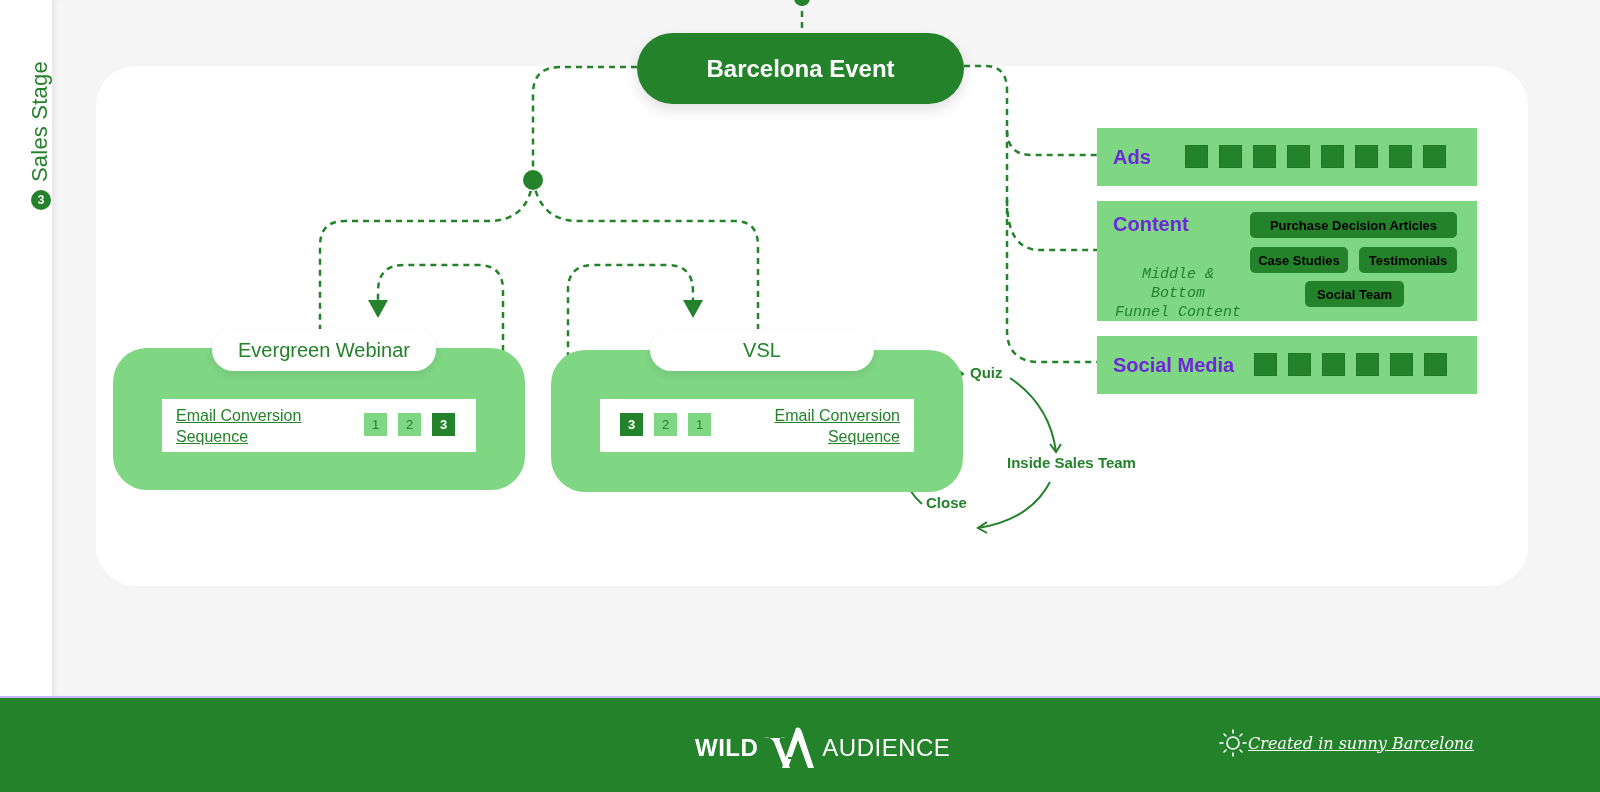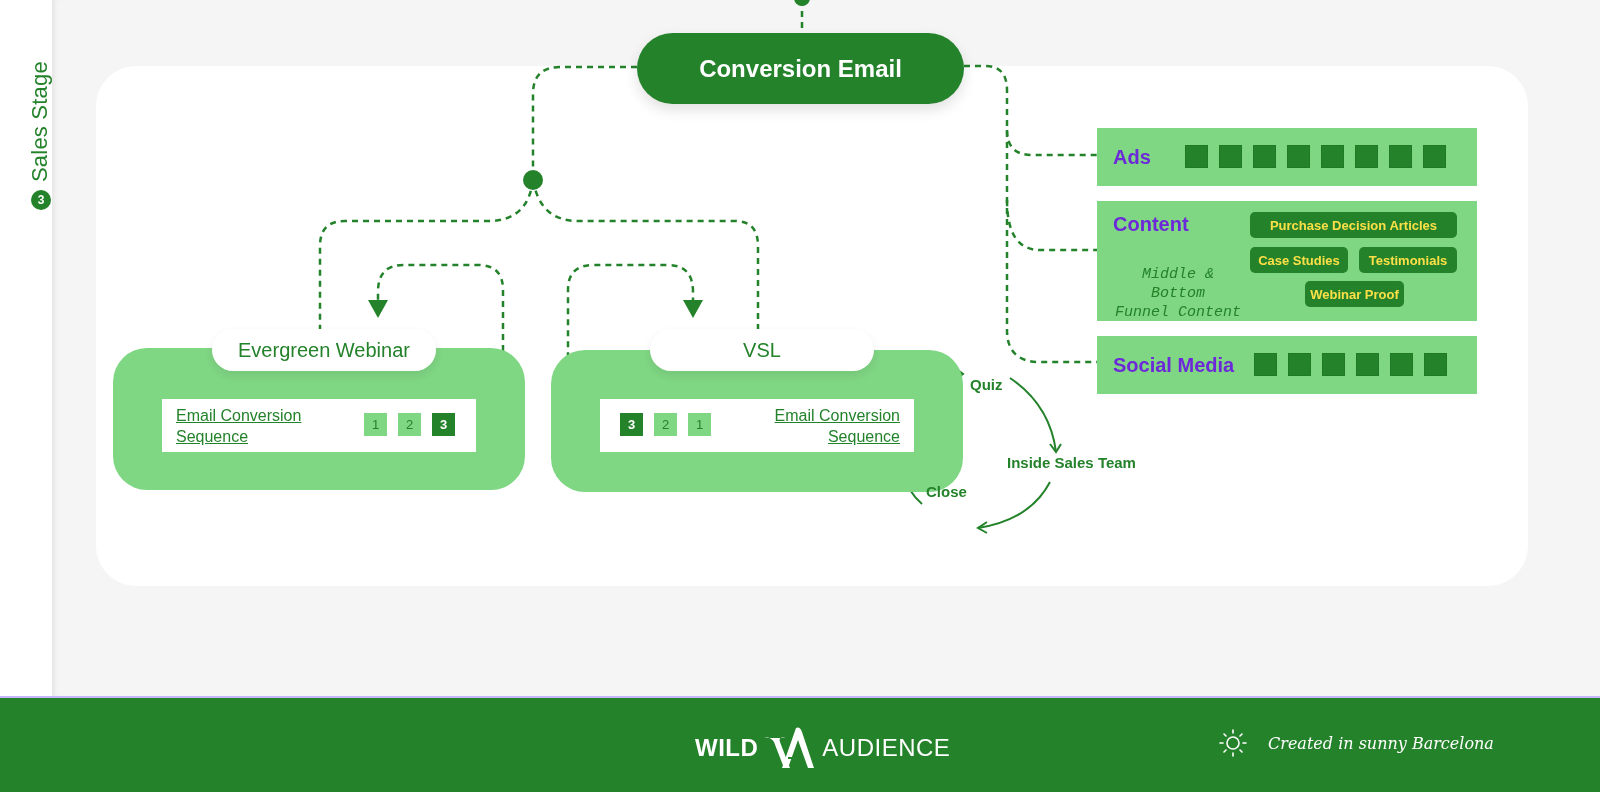--- a/index.html
+++ b/index.html
@@ -25,29 +25,29 @@
   .seq { position: absolute; top: 14px; display: flex; gap: 11px; }
   .seq span { width: 23px; height: 23px; display: flex; align-items: center; justify-content: center; font-size: 13px; background: #7fd683; color: #23822a; }
   .seq span.active { background: #23822a; color: #fff; font-weight: bold; }
 
   .flow-label { position: absolute; color: #23822a; font-size: 15px; font-weight: bold; white-space: nowrap; }
 
   .channel { position: absolute; left: 1097px; width: 380px; background: #7fd683; }
   .channel-label { position: absolute; left: 16px; color: #6d28d9; font-size: 20px; font-weight: bold; }
   .squares { position: absolute; display: flex; gap: 11px; }
   .squares span { width: 23px; height: 23px; background: #23822a; border: 1px solid #1f7a25; }
-  .chip { position: absolute; background: #23822a; color: #fde047; font-size: 13px; font-weight: bold; border-radius: 5px; height: 26px; display: flex; align-items: center; justify-content: center; }
+  .chip { position: absolute; background: #23822a; color: #000000; font-size: 13px; font-weight: bold; border-radius: 5px; height: 26px; display: flex; align-items: center; justify-content: center; }
   .handwrite { position: absolute; left: 1113px; top: 265px; color: #23822a; font-family: Liberation Mono, monospace; font-style: italic; font-size: 15px; line-height: 19px; text-align: center; width: 130px; }
 
   .footer { position: absolute; left: 0; top: 696px; width: 1600px; height: 120px; background: #24822a; border-top: 2px solid #c4b5fd; }
   .logo { position: absolute; left: 695px; top: 26px; display: flex; align-items: center; color: #fff; }
   .logo-wild { font-size: 24px; font-weight: bold; letter-spacing: 0.5px; }
   .logo-mark { width: 60px; height: 48px; margin: 0 2px; }
   .logo-aud { font-size: 24px; letter-spacing: 0.5px; font-weight: normal; }
-  .created { position: absolute; left: 1218px; top: 30px; display: flex; align-items: center; gap: 20px; color: #fff; }
+  .created { position: absolute; left: 1218px; top: 30px; display: flex; align-items: center; gap: 0; color: #fff; text-decoration: underline; }
   .created-text { font-family: "DejaVu Serif", serif; font-style: italic; font-size: 16px; }
 </style>
 </head>
 <body>
 
 <div class="sidebar">
   <div class="sidebar-label">
     <span class="stage-num">3</span>
     <span class="stage-text">Sales Stage</span>
   </div>
@@ -92,21 +92,21 @@
     <path d="M954 367 L963 374 L954 380"></path>
     <path d="M1050 444 L1056 452 L1061 444"></path>
     <path d="M987 522 L978 528 L987 533"></path>
     <path d="M898 480 L903 473 L909 480"></path>
   </g>
 
   <path d="M1179 257 Q1200 252 1218 241" fill="none" stroke="#23822a" stroke-width="1.8"></path>
   <path d="M1209 240 L1218 241 L1214 249" fill="none" stroke="#23822a" stroke-width="1.8"></path>
 </svg>
 
-<div class="conv-event">Conversion Email</div>
+<div class="conv-event">Barcelona Event</div>
 
 <div class="funnel-card" style="left:113px; top:348px; width:412px; height:142px;"></div>
 <div class="card-title" style="left:212px; top:329px; width:224px;">Evergreen Webinar</div>
 <div class="email-box" style="left:162px; top:399px; width:314px;">
   <div class="email-label">
     <div>Email Conversion</div>
     <div>Sequence</div>
   </div>
   <div class="seq" style="left:202px;">
     <span>1</span>
@@ -122,23 +122,23 @@
     <span class="active">3</span>
     <span>2</span>
     <span>1</span>
   </div>
   <div class="email-label" style="text-align:right;">
     <div>Email Conversion</div>
     <div>Sequence</div>
   </div>
 </div>
 
-<div class="flow-label" style="left:970px; top:364px;margin-top:12px;">Quiz</div>
+<div class="flow-label" style="left:970px; top:364px;">Quiz</div>
 <div class="flow-label" style="left:1007px; top:454px;">Inside Sales Team</div>
-<div class="flow-label" style="left:926px; top:483px;">Close</div>
+<div class="flow-label" style="left:926px; top:494px;">Close</div>
 
 <div class="channel" style="top:128px; height:58px;">
   <div class="channel-label" style="top:18px;">Ads</div>
   <div class="squares" id="ads-squares" style="left:88px; top:17px;">
       <span></span>
       <span></span>
       <span></span>
       <span></span>
       <span></span>
       <span></span>
@@ -150,21 +150,21 @@
 <div class="channel" style="top:201px; height:120px;">
   <div class="channel-label" style="top:12px;">Content</div>
 </div>
 <div class="handwrite">
   <div>Middle &amp; Bottom</div>
   <div>Funnel Content</div>
 </div>
 <div class="chip" style="left:1250px; top:212px; width:207px;">Purchase Decision Articles</div>
 <div class="chip" style="left:1250px; top:247px; width:98px;">Case Studies</div>
 <div class="chip" style="left:1359px; top:247px; width:98px;">Testimonials</div>
-<div class="chip" style="left:1305px; top:281px; width:99px;">Webinar Proof</div>
+<div class="chip" style="left:1305px; top:281px; width:99px;">Social Team</div>
 
 <div class="channel" style="top:336px; height:58px;">
   <div class="channel-label" style="top:18px;">Social Media</div>
   <div class="squares" id="social-squares" style="left:157px; top:17px;">
       <span></span>
       <span></span>
       <span></span>
       <span></span>
       <span></span>
       <span></span>

